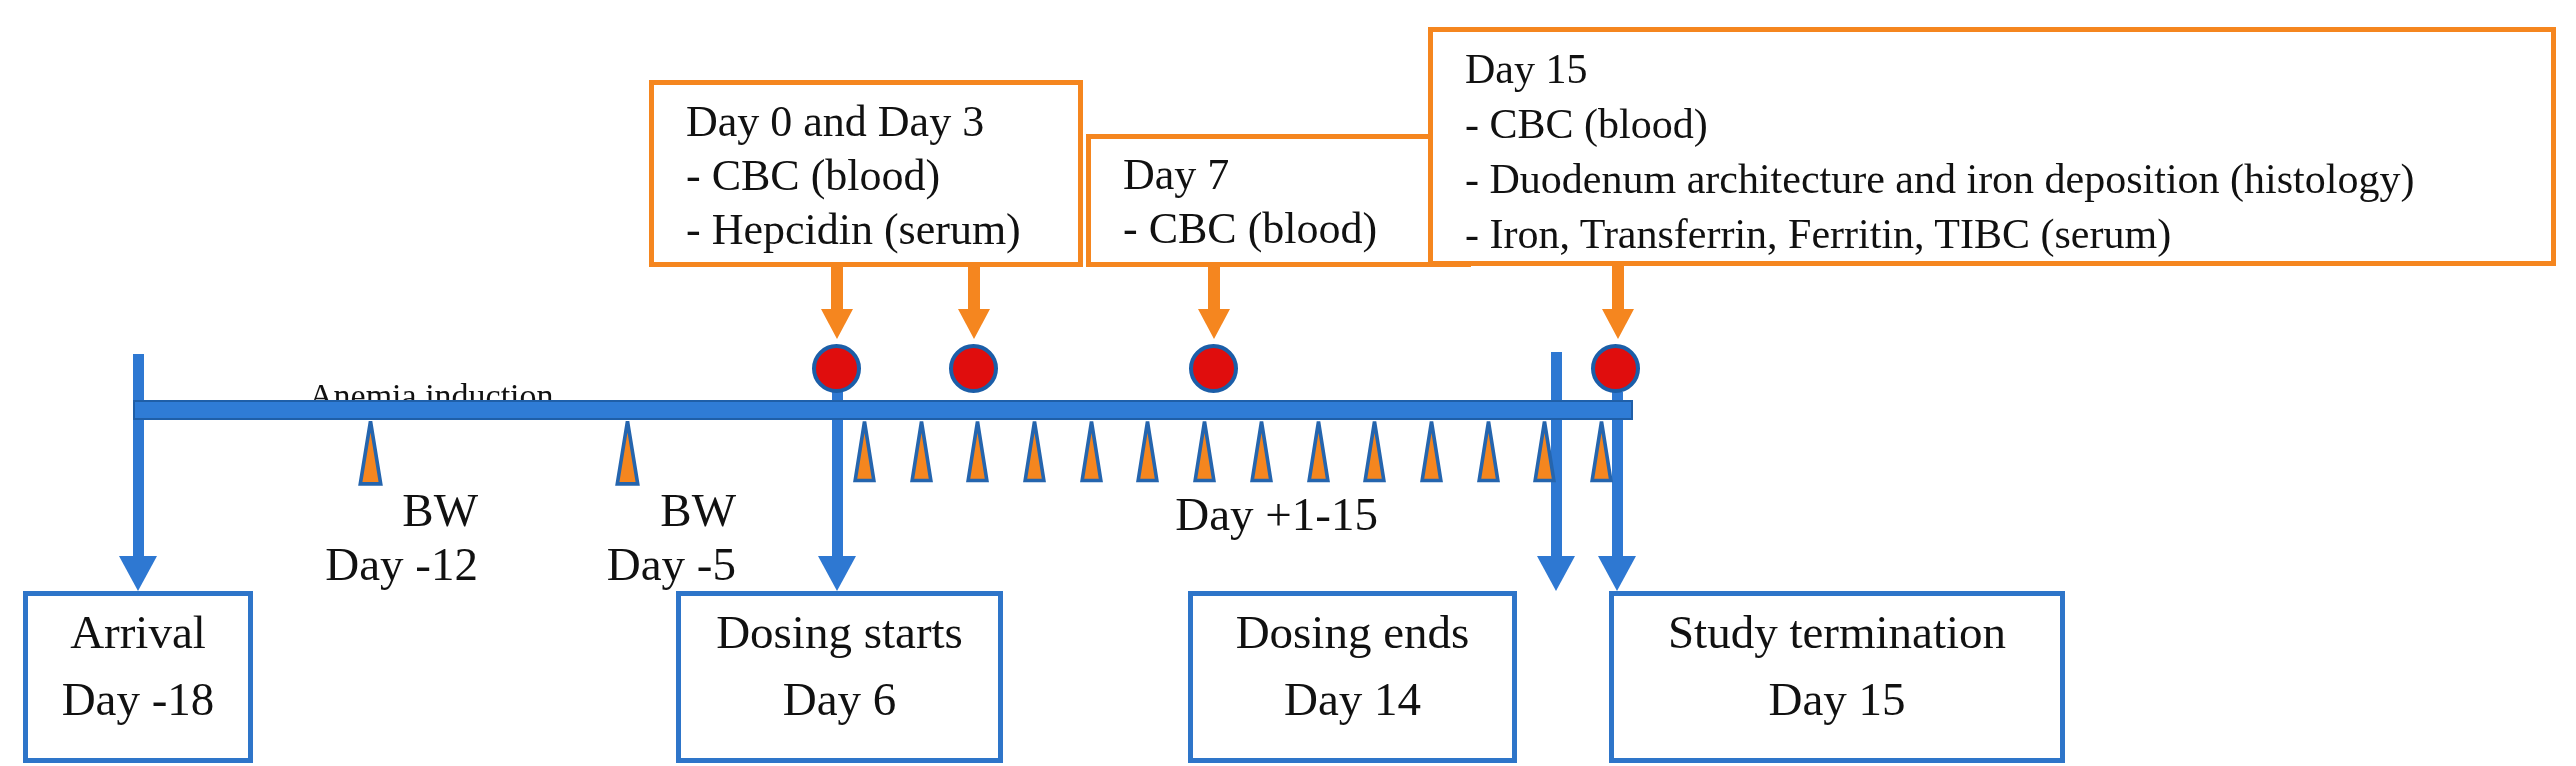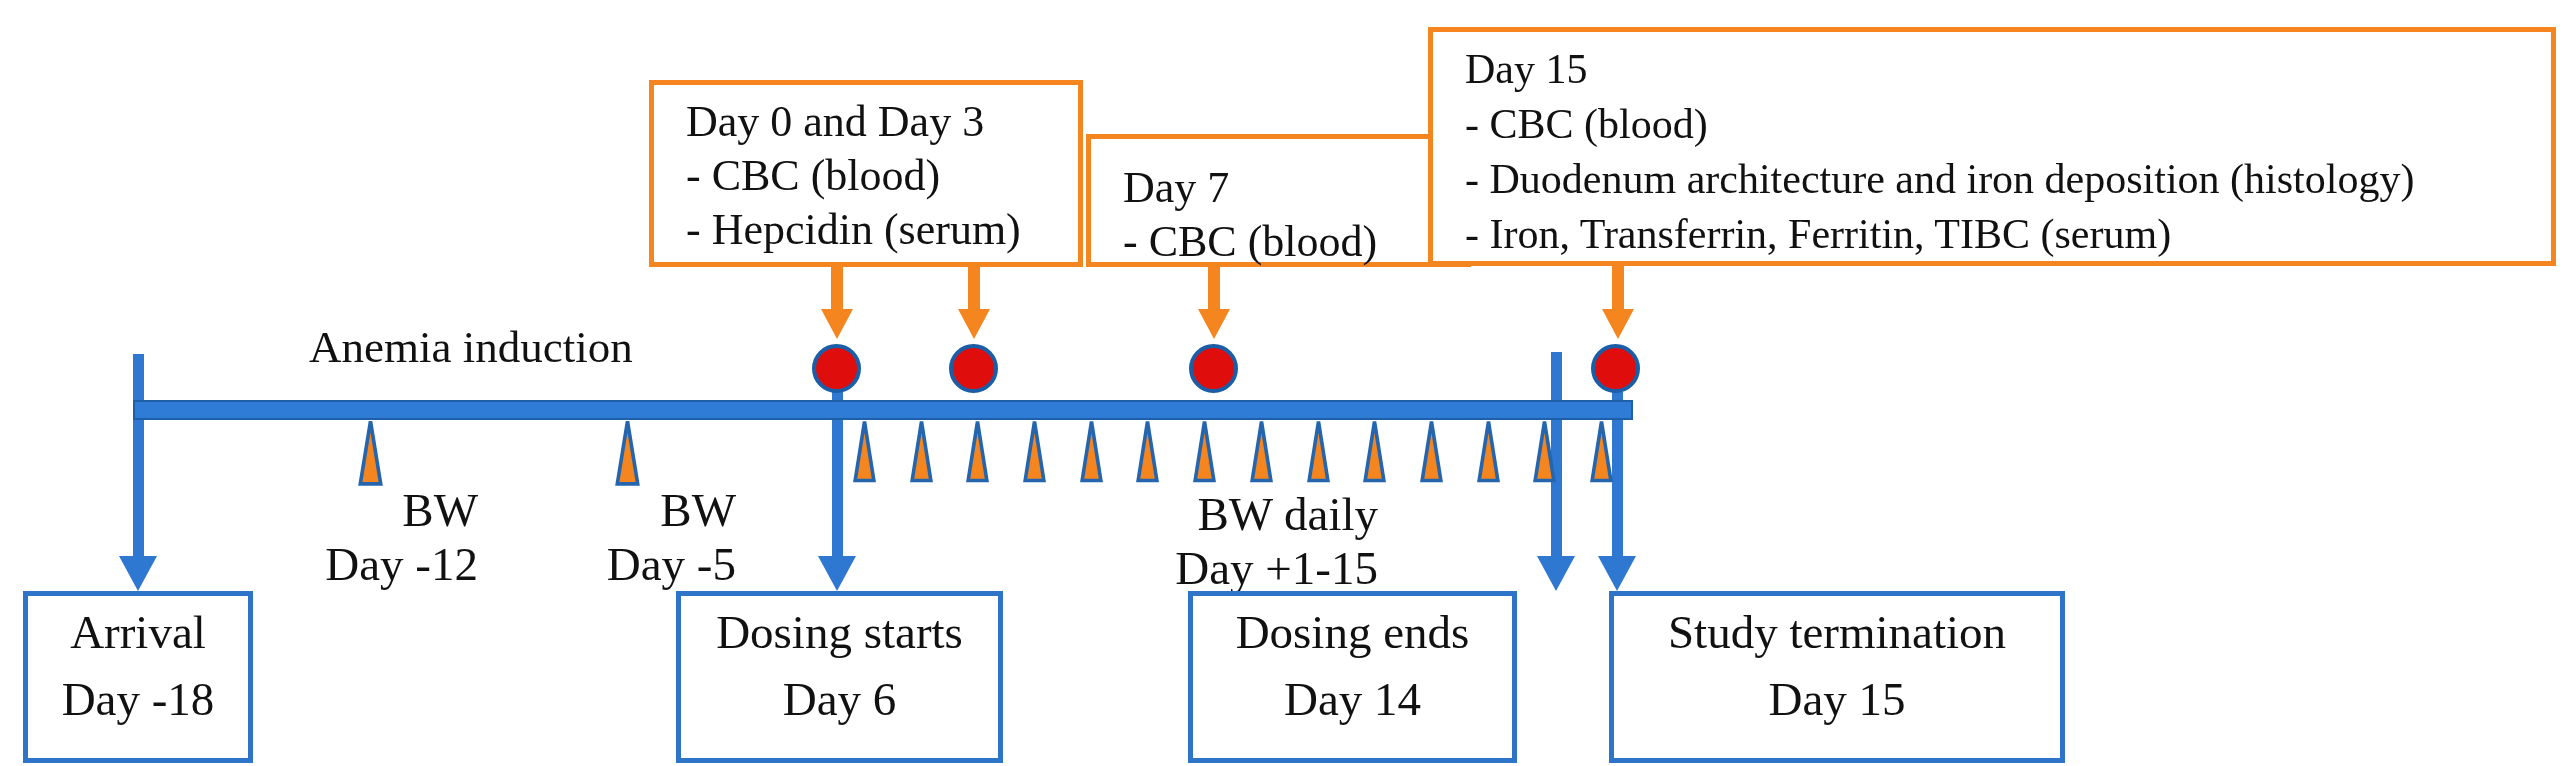--- a/index.html
+++ b/index.html
@@ -48,41 +48,41 @@
     border-left:19.6px solid transparent;
     border-right:19.6px solid transparent;
     border-top:35px solid #2E78D2;
   }
   
   .tick{position:absolute;z-index:2;}
   .tick polygon{fill:#F5861F;stroke:#2565AE;stroke-width:5;}
   
   .lbl{position:absolute;font-size:47px;line-height:54px;white-space:nowrap;}
   .lbl.center{text-align:right;}
-  .phase-lbl{position:absolute;font-size:45px;line-height:55px;white-space:nowrap;}
+  .phase-lbl{position:absolute;font-size:34px;line-height:55px;white-space:nowrap;margin-top:48px;}
   
   .milestone{
     position:absolute;top:591px;height:172px;
     background:#ffffff;border:5.1px solid #2E75C9;box-sizing:border-box;
     font-size:47px;line-height:67px;text-align:center;
     padding-top:2.9px;white-space:nowrap;z-index:4;
   }
 </style>
 </head>
 <body>
 
 <div class="canvas">
 
   <div class="callout" style="left:649px;top:80px;width:434px;height:187px;padding:10.2px 0 0 32px;">
     <div>Day 0 and Day 3</div>
     <div>- CBC (blood)</div>
     <div>- Hepcidin (serum)</div>
   </div>
 
-  <div class="callout" style="left:1086px;top:134px;width:385px;height:133px;padding:22px 0 0 32px;">
+  <div class="callout" style="left:1086px;top:134px;width:385px;height:133px;padding:9px 0 0 32px;">
     <div>Day 7</div>
     <div>- CBC (blood)</div>
   </div>
 
   <div class="callout" style="left:1428px;top:27px;width:1128px;height:239px;padding:10.2px 0 0 32px;font-size:42px;line-height:55px;">
     <div>Day 15</div>
     <div>- CBC (blood)</div>
     <div>- Duodenum architecture and iron deposition (histology)</div>
     <div>- Iron, Transferrin, Ferritin, TIBC (serum)</div>
   </div>
@@ -176,21 +176,20 @@
     <div>BW</div>
     <div>Day -12</div>
   </div>
 
   <div class="lbl center" style="left:518px;top:483px;width:218px;">
     <div>BW</div>
     <div>Day -5</div>
   </div>
 
   <div class="lbl center" style="left:1051px;top:487px;width:327px;">
-    <div>BW daily</div>
     <div>Day +1-15</div>
   </div>
 
   <div class="milestone" style="left:23px;width:230px;">
     <div>Arrival</div>
     <div>Day -18</div>
   </div>
 
   <div class="milestone" style="left:676px;width:327px;">
     <div>Dosing starts</div>

